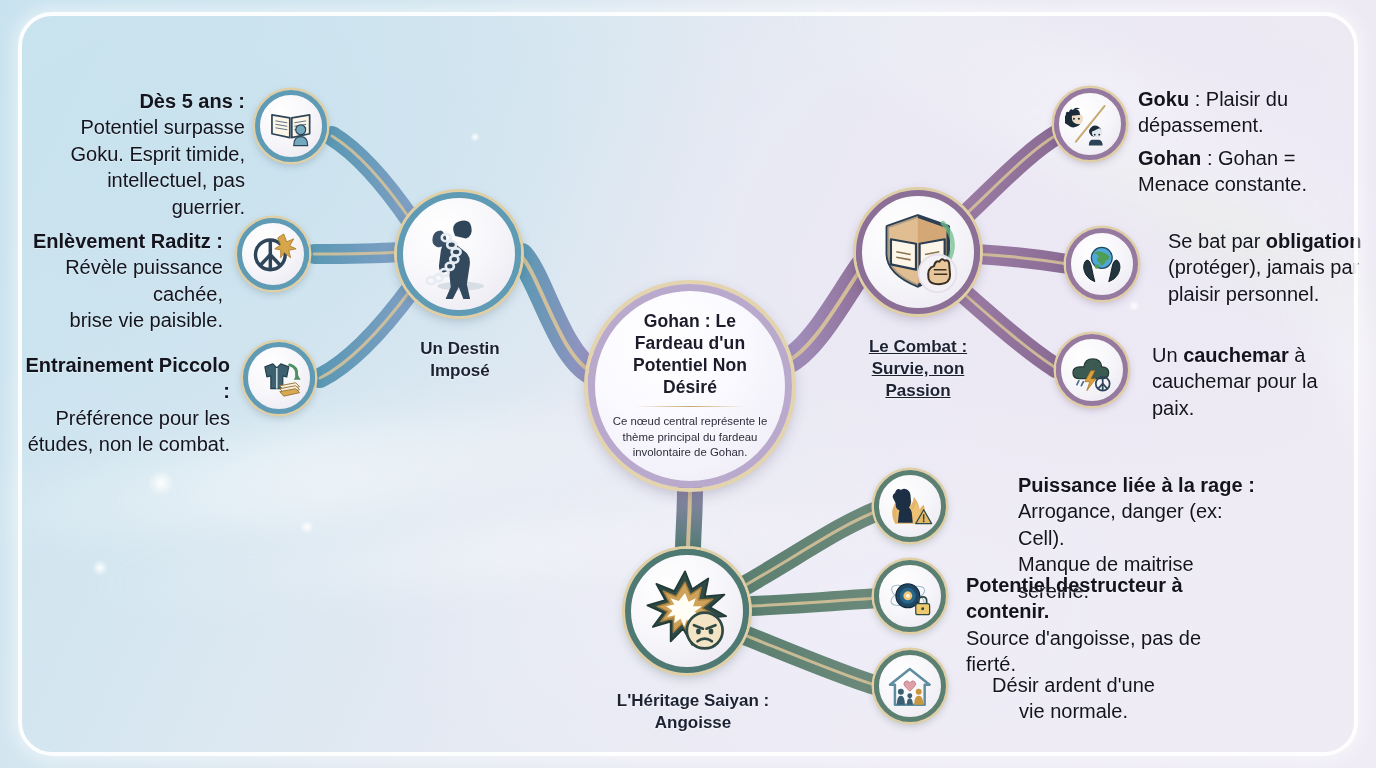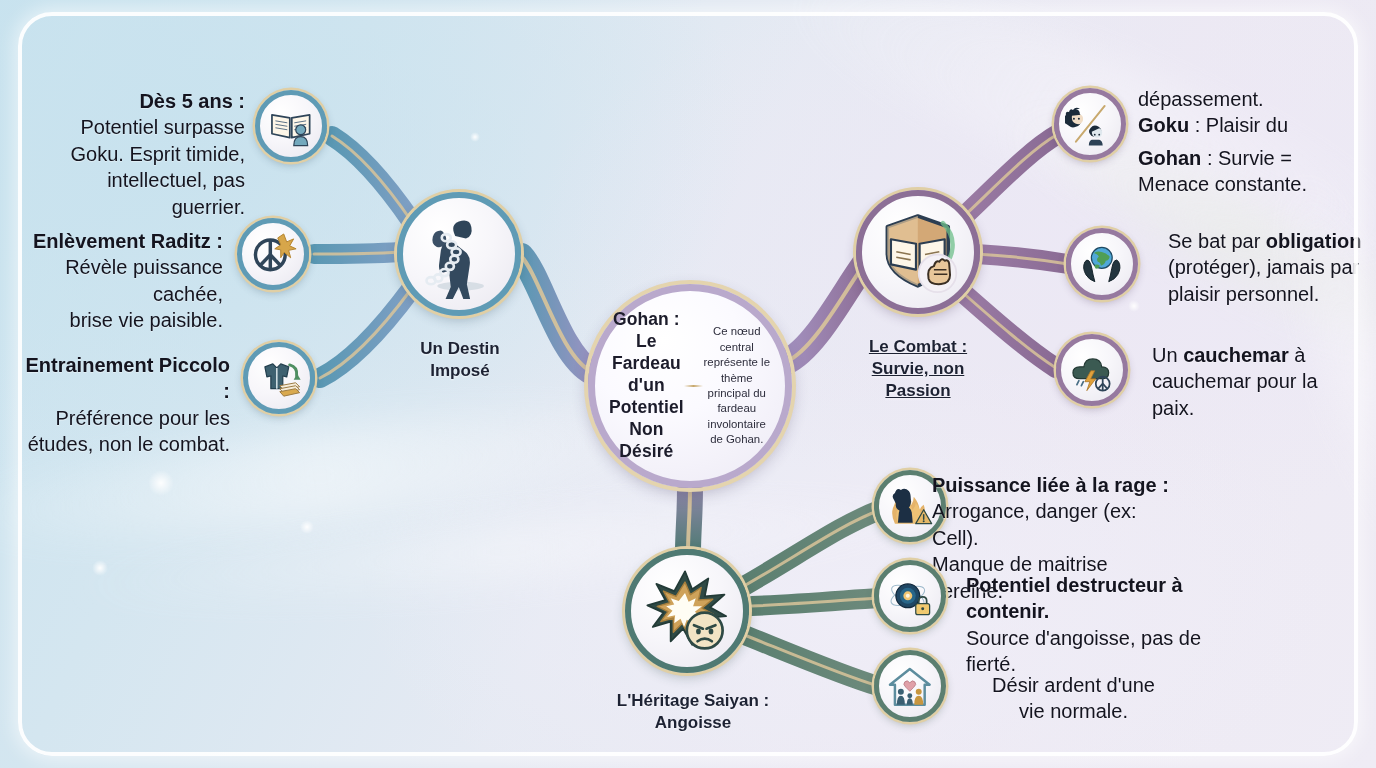--- a/index.html
+++ b/index.html
@@ -67,21 +67,21 @@
     overflow: hidden;
   }
 
   
   #central {
     left: 588px; top: 284px;
     width: 204px; height: 204px;
     border: 7px solid #b9a9cc;
     background: radial-gradient(circle at 36% 26%, #ffffff 0%, #fbfaff 40%, #ece9f4 100%);
     box-shadow: 0 0 0 4px #e4d4ae, 0 5px 16px rgba(60,50,90,.3);
-    flex-direction: row;
+    flex-direction: column;
     text-align: center;
     padding: 10px 14px;
   }
   #central .ctitle {
     font-size: 17.5px; font-weight: bold; color: #1c1c2b;
     line-height: 1.25; letter-spacing: .1px;
   }
   #central .crule {
     width: 112px; height: 1.5px; margin: 7px auto 7px;
     background: linear-gradient(90deg, rgba(200,170,110,0) 0%, #c8a96e 50%, rgba(200,170,110,0) 100%);
@@ -354,23 +354,23 @@
           <path d="M16 4 q-10 -6 -16 2 q-6 6 -2 12 q2 5 8 6 q10 2 14 -5 q4 -9 -4 -15 z" fill="#1b2b3a"></path>
           <path d="M2 14 q0 11 10 12 q10 0 11 -10 q0 -7 -6 -9 z" fill="#dfe8ee"></path>
           <circle cx="8" cy="20" r="1.8" fill="#1b2b3a"></circle>
             <circle cx="17" cy="20" r="1.8" fill="#1b2b3a"></circle>
           <path d="M2 30 q-6 2 -6 12 l28 0 q0 -10 -7 -12 z" fill="#2d4256"></path>
         </g>
       </svg>
     </div>
   </div>
   <div class="leaftext left-align" style="left:1138px; top:86px; width:225px;">
+    <span class="ln"><b>Goku</b> <span>: Plaisir du</span></span>
     <span class="ln">dépassement.</span>
-    <span class="ln"><b>Goku</b> <span>: Plaisir du</span></span>
-    <span class="ln" style="margin-top:6px"><b>Gohan</b> <span>: Survie =</span></span>
+    <span class="ln" style="margin-top:6px"><b>Gohan</b> <span>: Gohan =</span></span>
     <span class="ln">Menace constante.</span>
   </div>
 
   <div class="node leaf purple" style="left:1066px; top:228px;">
     <div class="inner">
       <svg class="icon-svg" viewBox="0 0 100 100" aria-hidden="true">
         <circle cx="50" cy="38" r="21" fill="#4fa8d8" stroke="#1f4a63" stroke-width="2.5"></circle>
         <path d="M34 28 q8 2 10 8 q-6 4 -2 10 q6 2 6 8 q8 -2 10 -10 q6 0 8 -8 q-6 -8 -16 -10 q-10 -2 -16 2 z" fill="#4f9e55"></path>
         <path d="M36 52 q6 -2 10 2 q-2 6 -8 6 q-4 -4 -2 -8z" fill="#4f9e55"></path>
         <path d="M16 46 q-6 12 2 26 q6 10 18 14 q-4 -14 -6 -26 q-2 -12 -6 -16 q-4 -4 -8 2 z" fill="#23353f" stroke="#16242c" stroke-width="2" stroke-linejoin="round"></path>
@@ -430,21 +430,21 @@
         <path d="M20 86 q-10 -20 -2 -36 q4 -8 2 -16 q10 8 10 18 q6 -16 18 -24 q-4 14 4 22 q6 -8 6 -18 q10 12 12 26 q2 -6 8 -10 q6 16 0 38 z" fill="#e0a750" opacity=".85"></path>
         <path d="M26 84 q-6 -16 0 -28 q4 -6 4 -12 q8 8 8 16 q6 -14 16 -20 q-4 12 2 18 q6 -6 6 -14 q8 10 10 22 q2 -4 6 -8 q4 12 0 26 z" fill="#f0c578" opacity=".8"></path>
         <path d="M48 20 q-8 -8 -16 -2 q-8 -6 -12 6 q-8 4 -2 14 l4 8 q-2 10 8 14 q10 4 16 -4 q8 -8 6 -20 q0 -12 -4 -16 z" fill="#1c2f44"></path>
         <path d="M40 50 q-10 2 -12 14 l-2 20 h30 l-2 -20 q-2 -12 -14 -14z" fill="#1c2f44"></path>
         <path d="M78 58 L94 86 H62 Z" fill="#e5b867" stroke="#2f4a45" stroke-width="2.5" stroke-linejoin="round"></path>
         <line x1="78" y1="68" x2="78" y2="77" stroke="#2f4a45" stroke-width="3" stroke-linecap="round"></line>
         <circle cx="78" cy="81" r="2" fill="#2f4a45"></circle>
       </svg>
     </div>
   </div>
-  <div class="leaftext left-align" style="left:932px; top:472px; width:245px;">
+  <div class="leaftext left-align" style="left:1018px; top:472px; width:245px;">
     <span class="ln" style="font-weight:bold">Puissance liée à la rage :</span>
     <span class="ln">Arrogance, danger (ex: Cell).</span>
     <span class="ln">Manque de maitrise sereine.</span>
   </div>
 
   <div class="node leaf green" style="left:874px; top:560px;">
     <div class="inner">
       <svg class="icon-svg" viewBox="0 0 100 100" aria-hidden="true">
         <g stroke="#8fb0c4" stroke-width="2" fill="none" opacity=".85">
           <ellipse cx="46" cy="50" rx="36" ry="15" transform="rotate(-22 46 50)"></ellipse>

